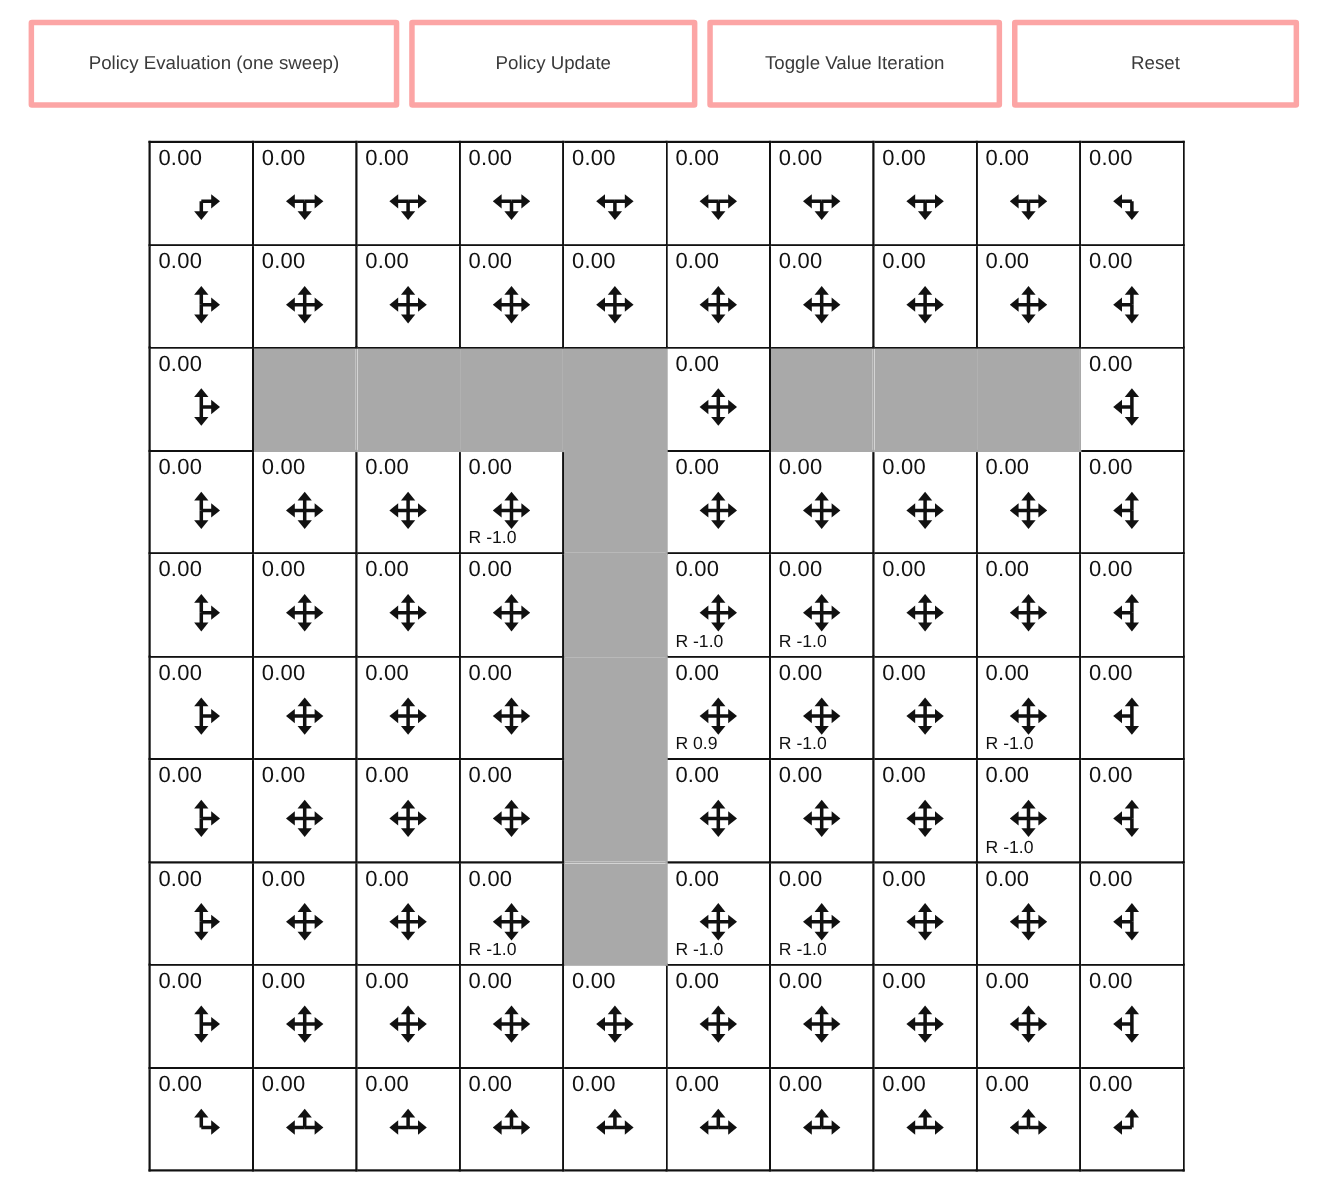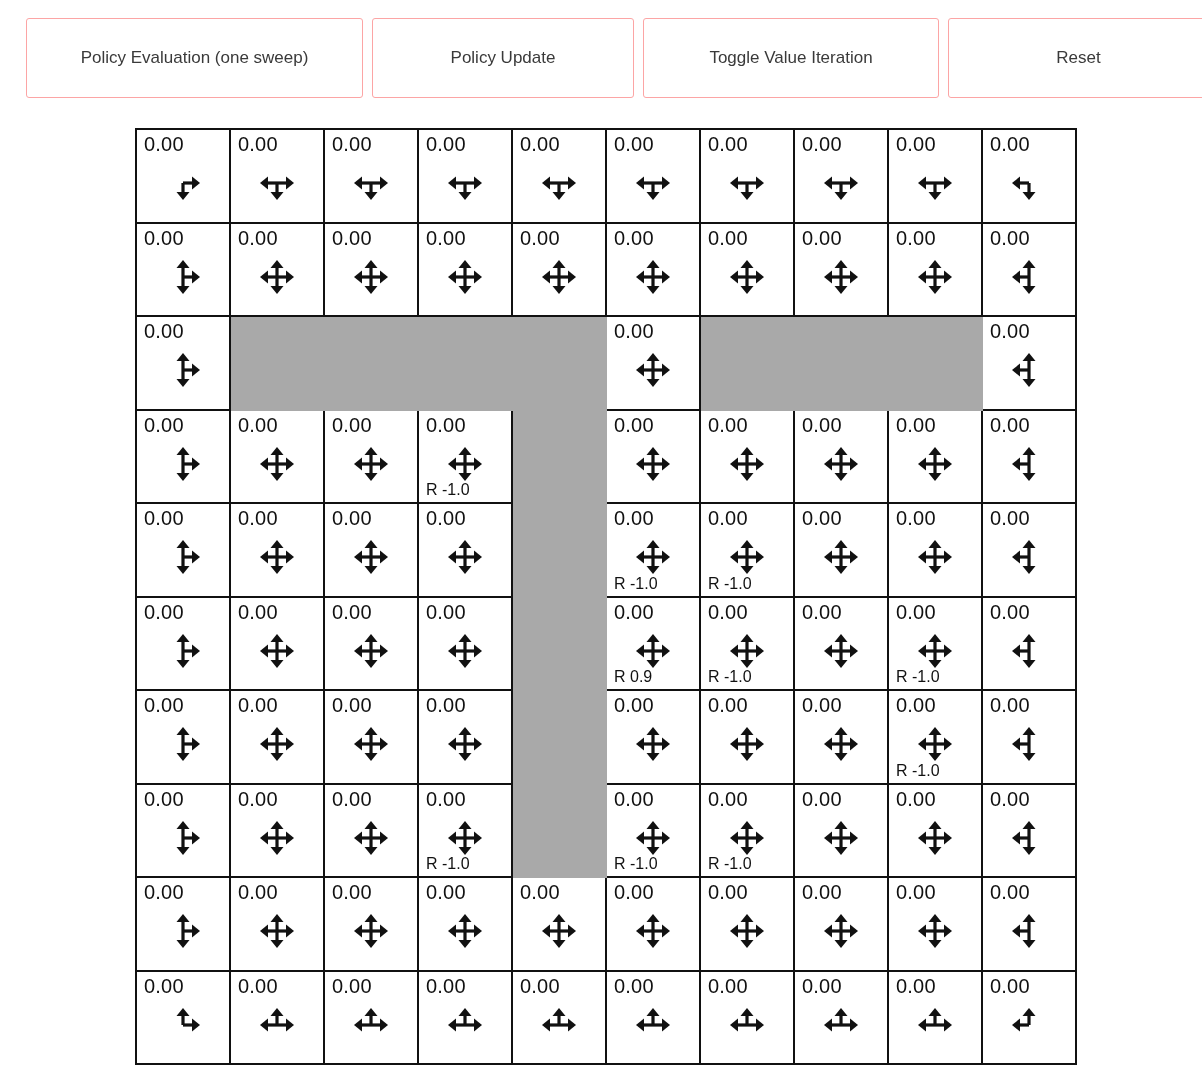--- a/index.html
+++ b/index.html
@@ -19,35 +19,35 @@
   #toolbar {
     position: absolute;
     left: 26px;
     top: 18px;
     display: flex;
     gap: 9px;
   }
   .tool-btn {
     height: 80px;
     background: #ffffff;
-    border: 1px solid #fca5a5;
+    border: 5px solid #fca5a5;
     border-radius: 3px;
     color: #3a3a3a;
     font-size: 17px;
     display: flex;
     align-items: center;
     justify-content: center;
     box-sizing: border-box;
     padding: 0 14px;
     white-space: nowrap;
     cursor: pointer;
   }
   .tool-btn.w1 { width: 337px; }
   .tool-btn.w2 { width: 262px; }
-  .tool-btn.w3 { width: 296px; }
+  .tool-btn.w3 { width: 268px; }
   .tool-btn.w4 { width: 261px; text-align: right; }
 
   
   #grid-wrap {
     position: absolute;
     left: 135px;
     top: 128px;
   }
   table.grid {
     border-collapse: collapse;

